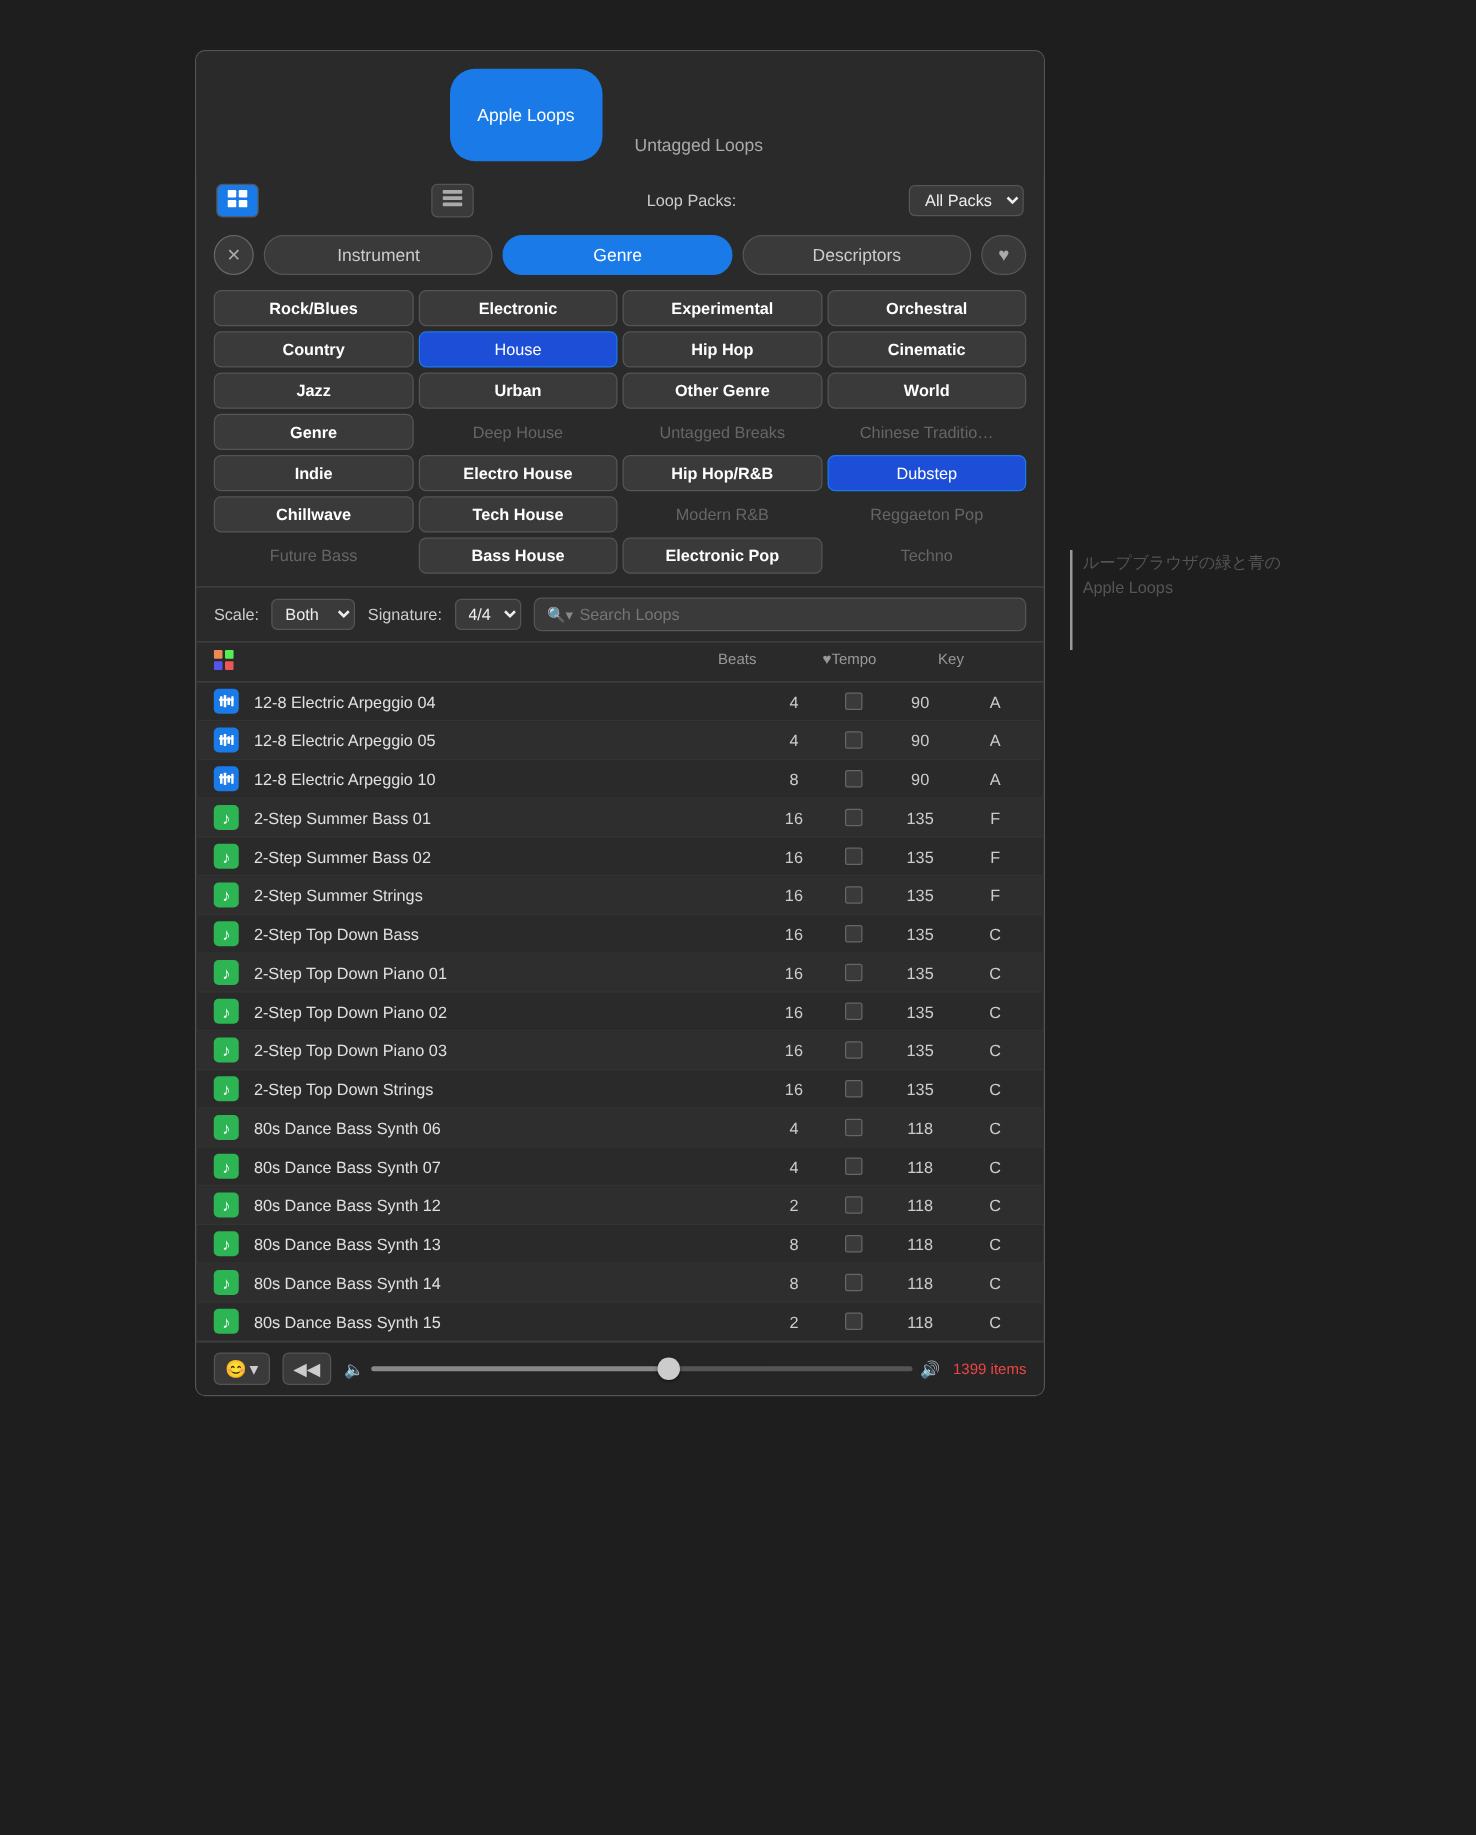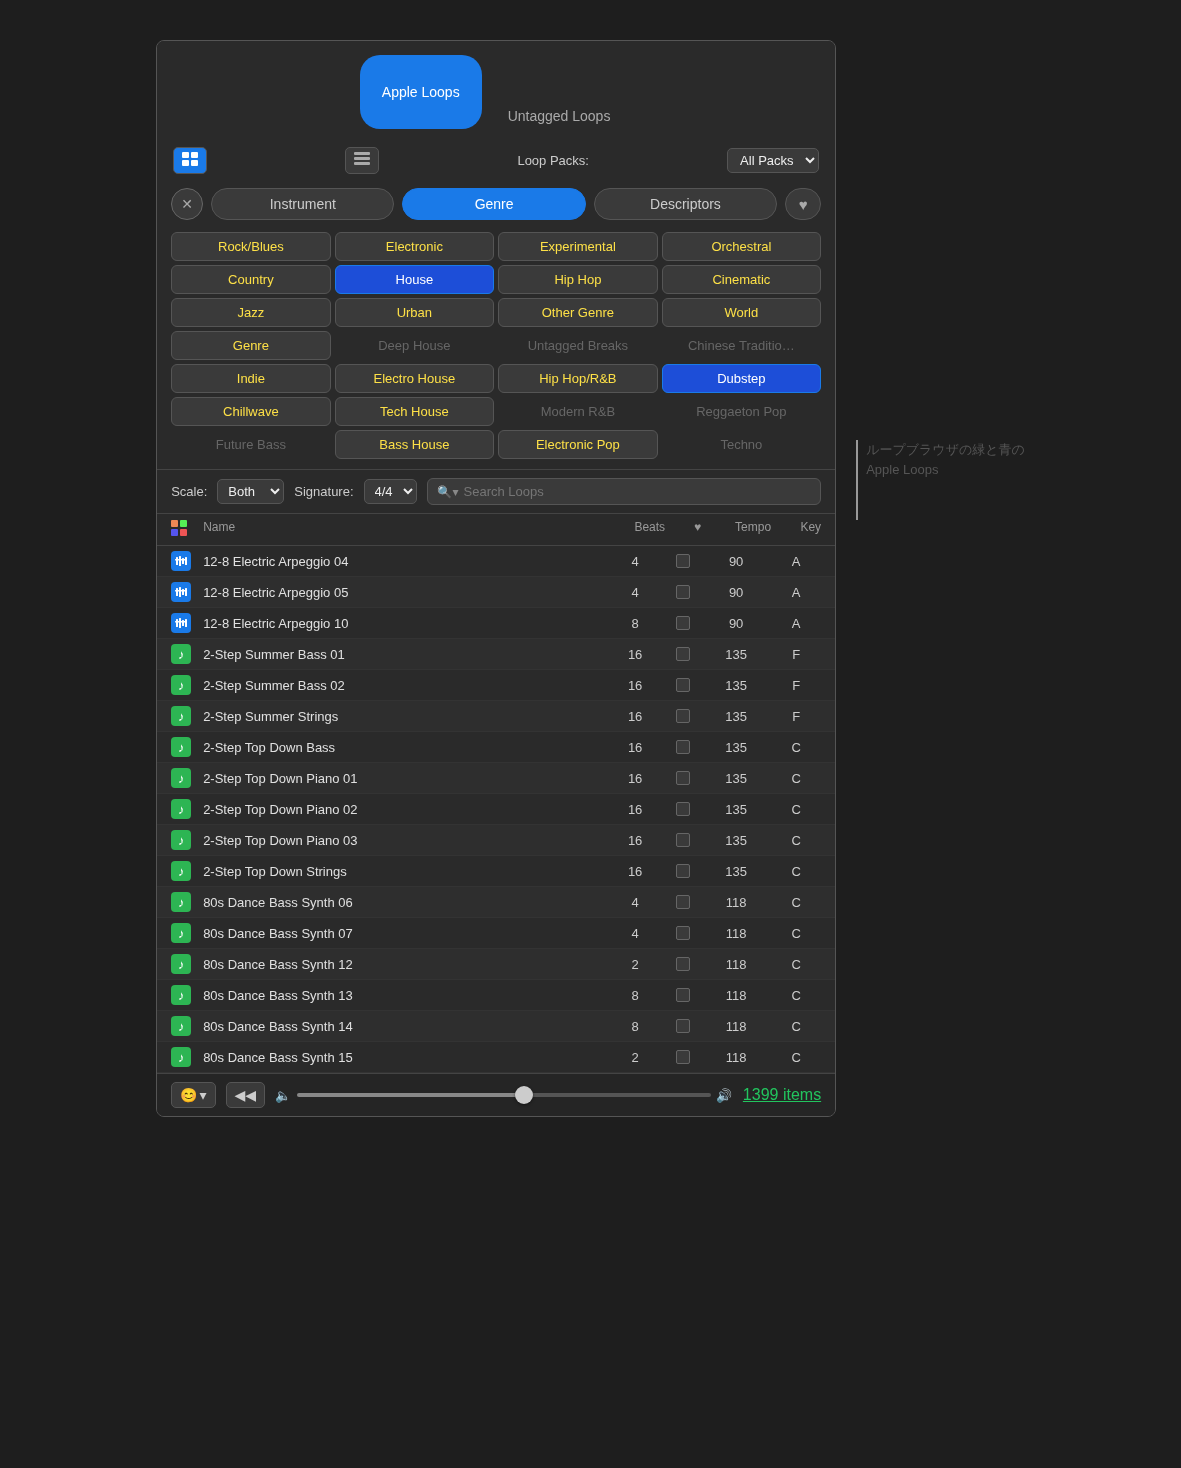--- a/index.html
+++ b/index.html
@@ -156,21 +156,22 @@
       cursor: pointer;
       border: 1px solid #555;
     }
     .genre-tag.active {
       background: #1d4ed8;
       color: #fff;
       border-color: #1a7ae8;
     }
     .genre-tag.normal {
       background: #3a3a3a;
-      color: #fde047;
+      color: #ffffff;
+      font-weight: bold;
     }
     .genre-tag.muted {
       background: transparent;
       color: #666;
       border-color: transparent;
     }
     
     .search-row {
       display: flex;
       align-items: center;
@@ -333,24 +334,23 @@
     .volume-slider::-webkit-slider-thumb {
       -webkit-appearance: none;
       width: 18px;
       height: 18px;
       border-radius: 50%;
       background: #ccc;
       cursor: pointer;
       box-shadow: 0 1px 3px rgba(0,0,0,0.5);
     }
     .items-count {
-      font-size: 16px;
-      color: #22c55e;
+      font-size: 12px;
+      color: #ef4444;
       white-space: nowrap;
-      text-decoration: underline;
     }
     
     .annotation {
       display: flex;
       flex-direction: column;
       gap: 4px;
       padding-top: 400px;
     }
     .annotation-text {
       font-size: 13px;
@@ -455,21 +455,20 @@
 
     <div class="table-header">
       <div class="table-header-cell">
         <svg width="16" height="16" viewBox="0 0 16 16">
           <rect x="0" y="0" width="7" height="7" rx="1" fill="#e85"></rect>
           <rect x="9" y="0" width="7" height="7" rx="1" fill="#5e5"></rect>
           <rect x="0" y="9" width="7" height="7" rx="1" fill="#55e"></rect>
           <rect x="9" y="9" width="7" height="7" rx="1" fill="#e55"></rect>
         </svg>
       </div>
-      <div class="table-header-cell">Name</div>
       <div class="table-header-cell center">Beats</div>
       <div class="table-header-cell center">♥</div>
       <div class="table-header-cell center">Tempo</div>
       <div class="table-header-cell center">Key</div>
     </div>
 
     <div class="table-area" id="table-rows">
         <div class="table-row">
           <div>
             <div class="loop-icon blue">

